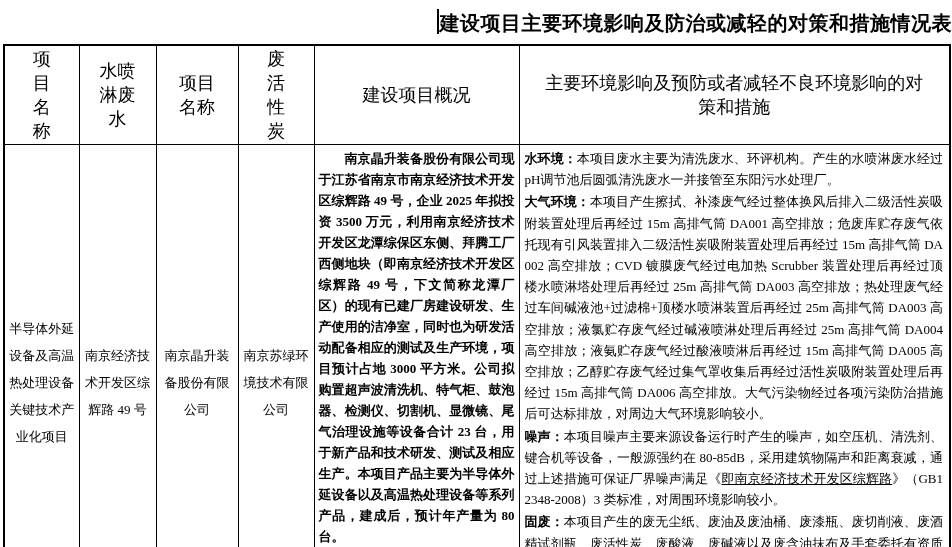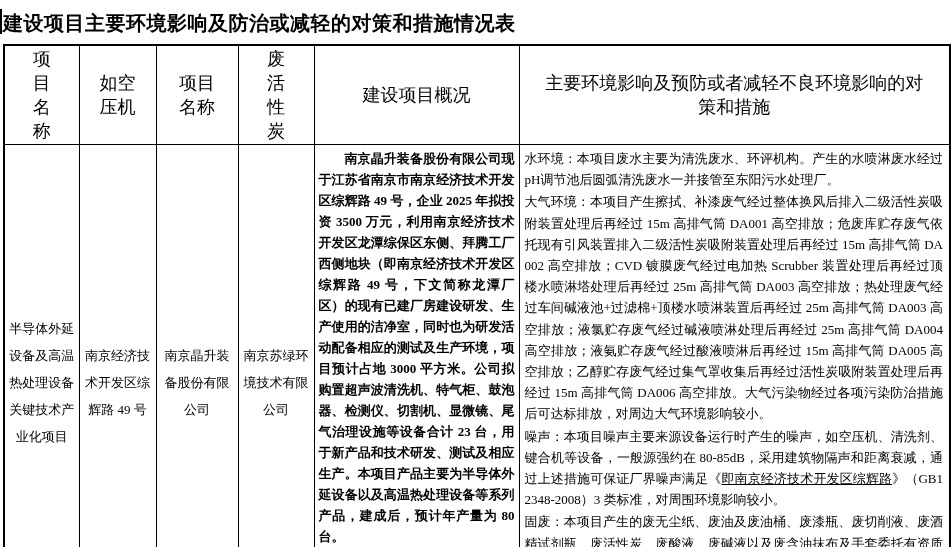--- a/index.html
+++ b/index.html
@@ -1,35 +1,35 @@
 <!DOCTYPE html>
 <html><head>
 <meta charset="utf-8">
 <style>
   * { margin:0; padding:0; box-sizing:border-box; }
   html,body { width:952px; height:547px; background:#ffffff; overflow:hidden; }
   body { font-family:"Liberation Serif","DejaVu Serif",serif; color:#000; }
 
-  .title-wrap { text-align:left; padding-top:9px; height:44px; white-space:nowrap; }
+  .title-wrap { text-align:right; padding-top:9px; height:44px; white-space:nowrap; }
   .text-cursor { display:inline-block; width:2px; height:25px; background:#000; vertical-align:-4px; margin-right:1px; }
   .page-title { display:inline; font-size:20px; font-weight:bold; letter-spacing:0.5px;
                 font-family:"Liberation Sans","DejaVu Sans",sans-serif; }
 
   table.eia { margin-left:3px; width:946px; border-collapse:collapse; table-layout:fixed;
               border:2px solid #000; }
   .eia th, .eia td { border:1px solid #000; }
   .eia th { height:30px; font-weight:normal; font-size:18px; text-align:center; padding:1px 20px; overflow:hidden; }
 
   .eia td { height:443px; overflow:hidden; }
   td.c-mid { text-align:center; vertical-align:middle; font-size:13px; line-height:27px; padding:1px 2px; }
   td.c-overview { vertical-align:top; text-align:justify; font-size:13px; line-height:21px; padding:3px 4px 0 4px; }
   td.c-overview p { text-indent:2em; word-break:break-all;font-weight:bold; }
   td.c-measures { vertical-align:top; text-align:justify; font-size:13px; line-height:21.2px; padding:3px 6px 0 5px; }
   td.c-measures p { word-break:break-all; margin-bottom:1px; }
-  td.c-measures b { font-weight:normal; }
+  td.c-measures b { font-weight:bold; }
   .u { text-decoration:underline; }
 
   .col1 { width:75px; } .col2 { width:77px; } .col3 { width:82px; }
   .col4 { width:76px; } .col5 { width:205px; } .col6 { width:431px; }
 </style>
 </head>
 <body>
 
 <div class="title-wrap">
   <span class="text-cursor"></span><h1 class="page-title">建设项目主要环境影响及防治或减轻的对策和措施情况表</h1>
@@ -40,21 +40,21 @@
     <col class="col1">
       <col class="col2">
       <col class="col3">
     <col class="col4">
       <col class="col5">
       <col class="col6">
   </colgroup>
   <thead>
     <tr>
       <th>项目名称</th>
-      <th>如空压机</th>
+      <th>水喷淋废水</th>
       <th>项目名称</th>
       <th>废活性炭</th>
       <th>建设项目概况</th>
       <th>主要环境影响及预防或者减轻不良环境影响的对策和措施</th>
     </tr>
   </thead>
   <tbody>
     <tr>
       <td class="c-mid">半导体外延设备及高温热处理设备关键技术产业化项目</td>
       <td class="c-mid">南京经济技术开发区综辉路 49 号</td>

